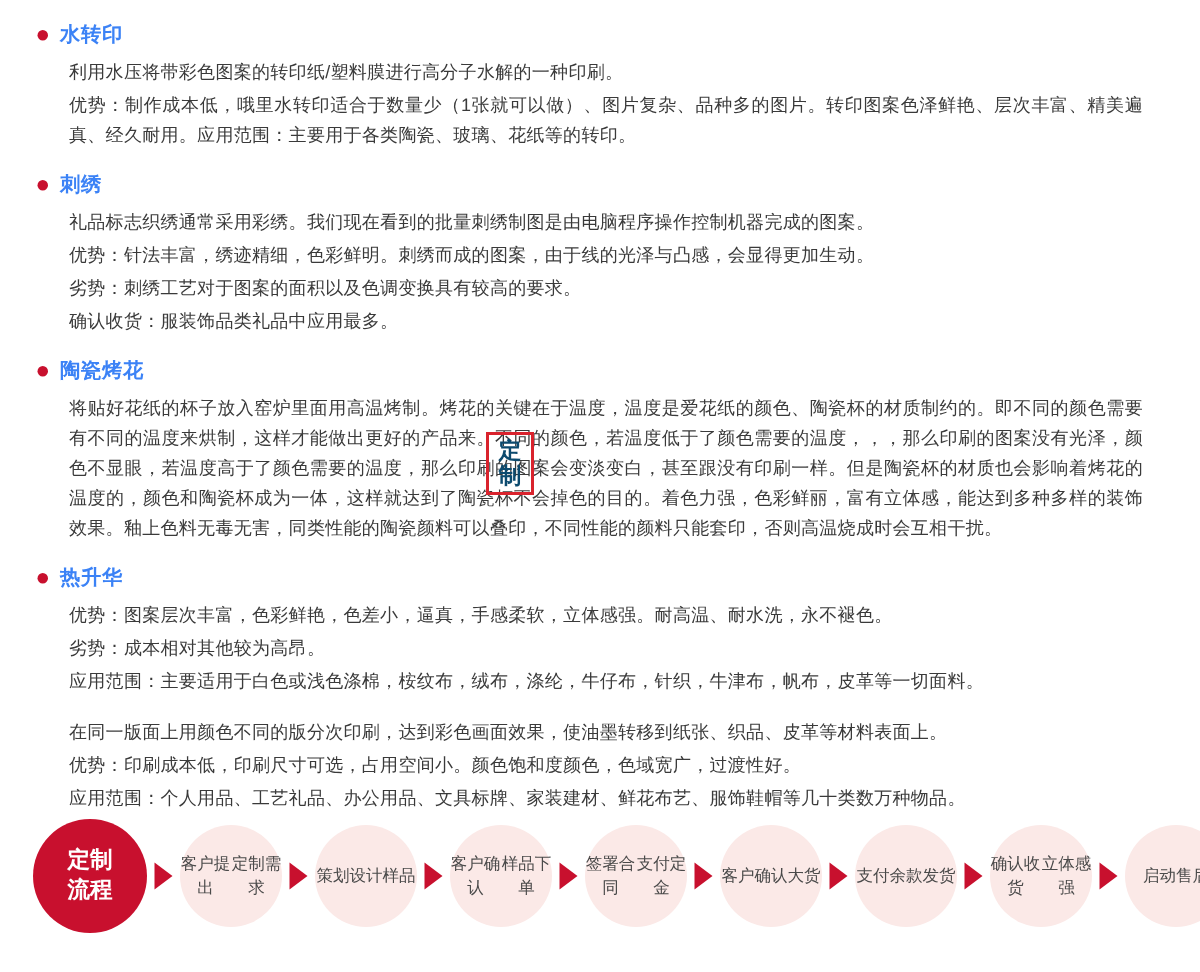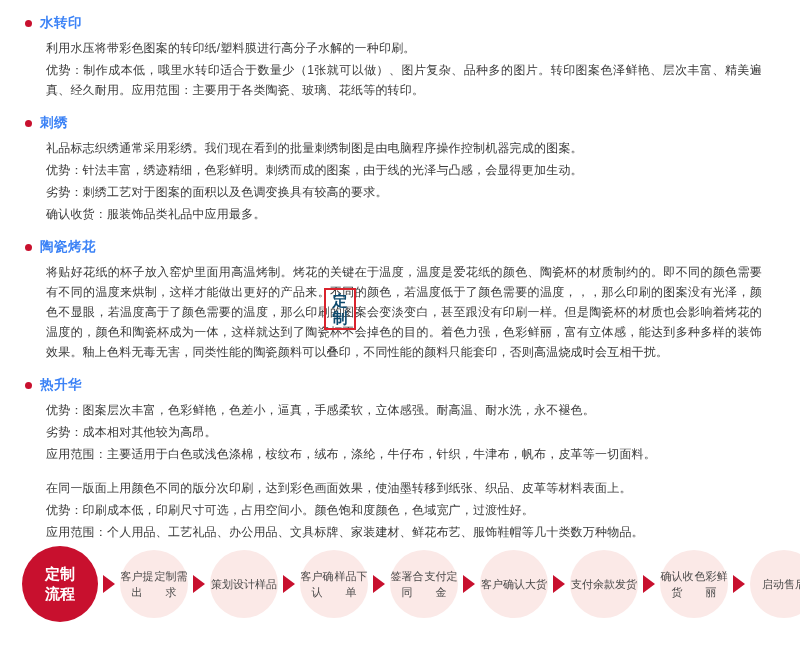--- a/index.html
+++ b/index.html
@@ -230,21 +230,21 @@
 
     <div class="arrow"></div>
     <div class="step">
       <span>支付余款</span>
       <span>发货</span>
     </div>
 
     <div class="arrow"></div>
     <div class="step">
       <span>确认收货</span>
-      <span>色彩鲜丽</span>
+      <span>立体感强</span>
     </div>
 
     <div class="arrow"></div>
     <div class="step">
       <span>启动</span>
       <span>售后</span>
     </div>
   </div>
 
 </div>

